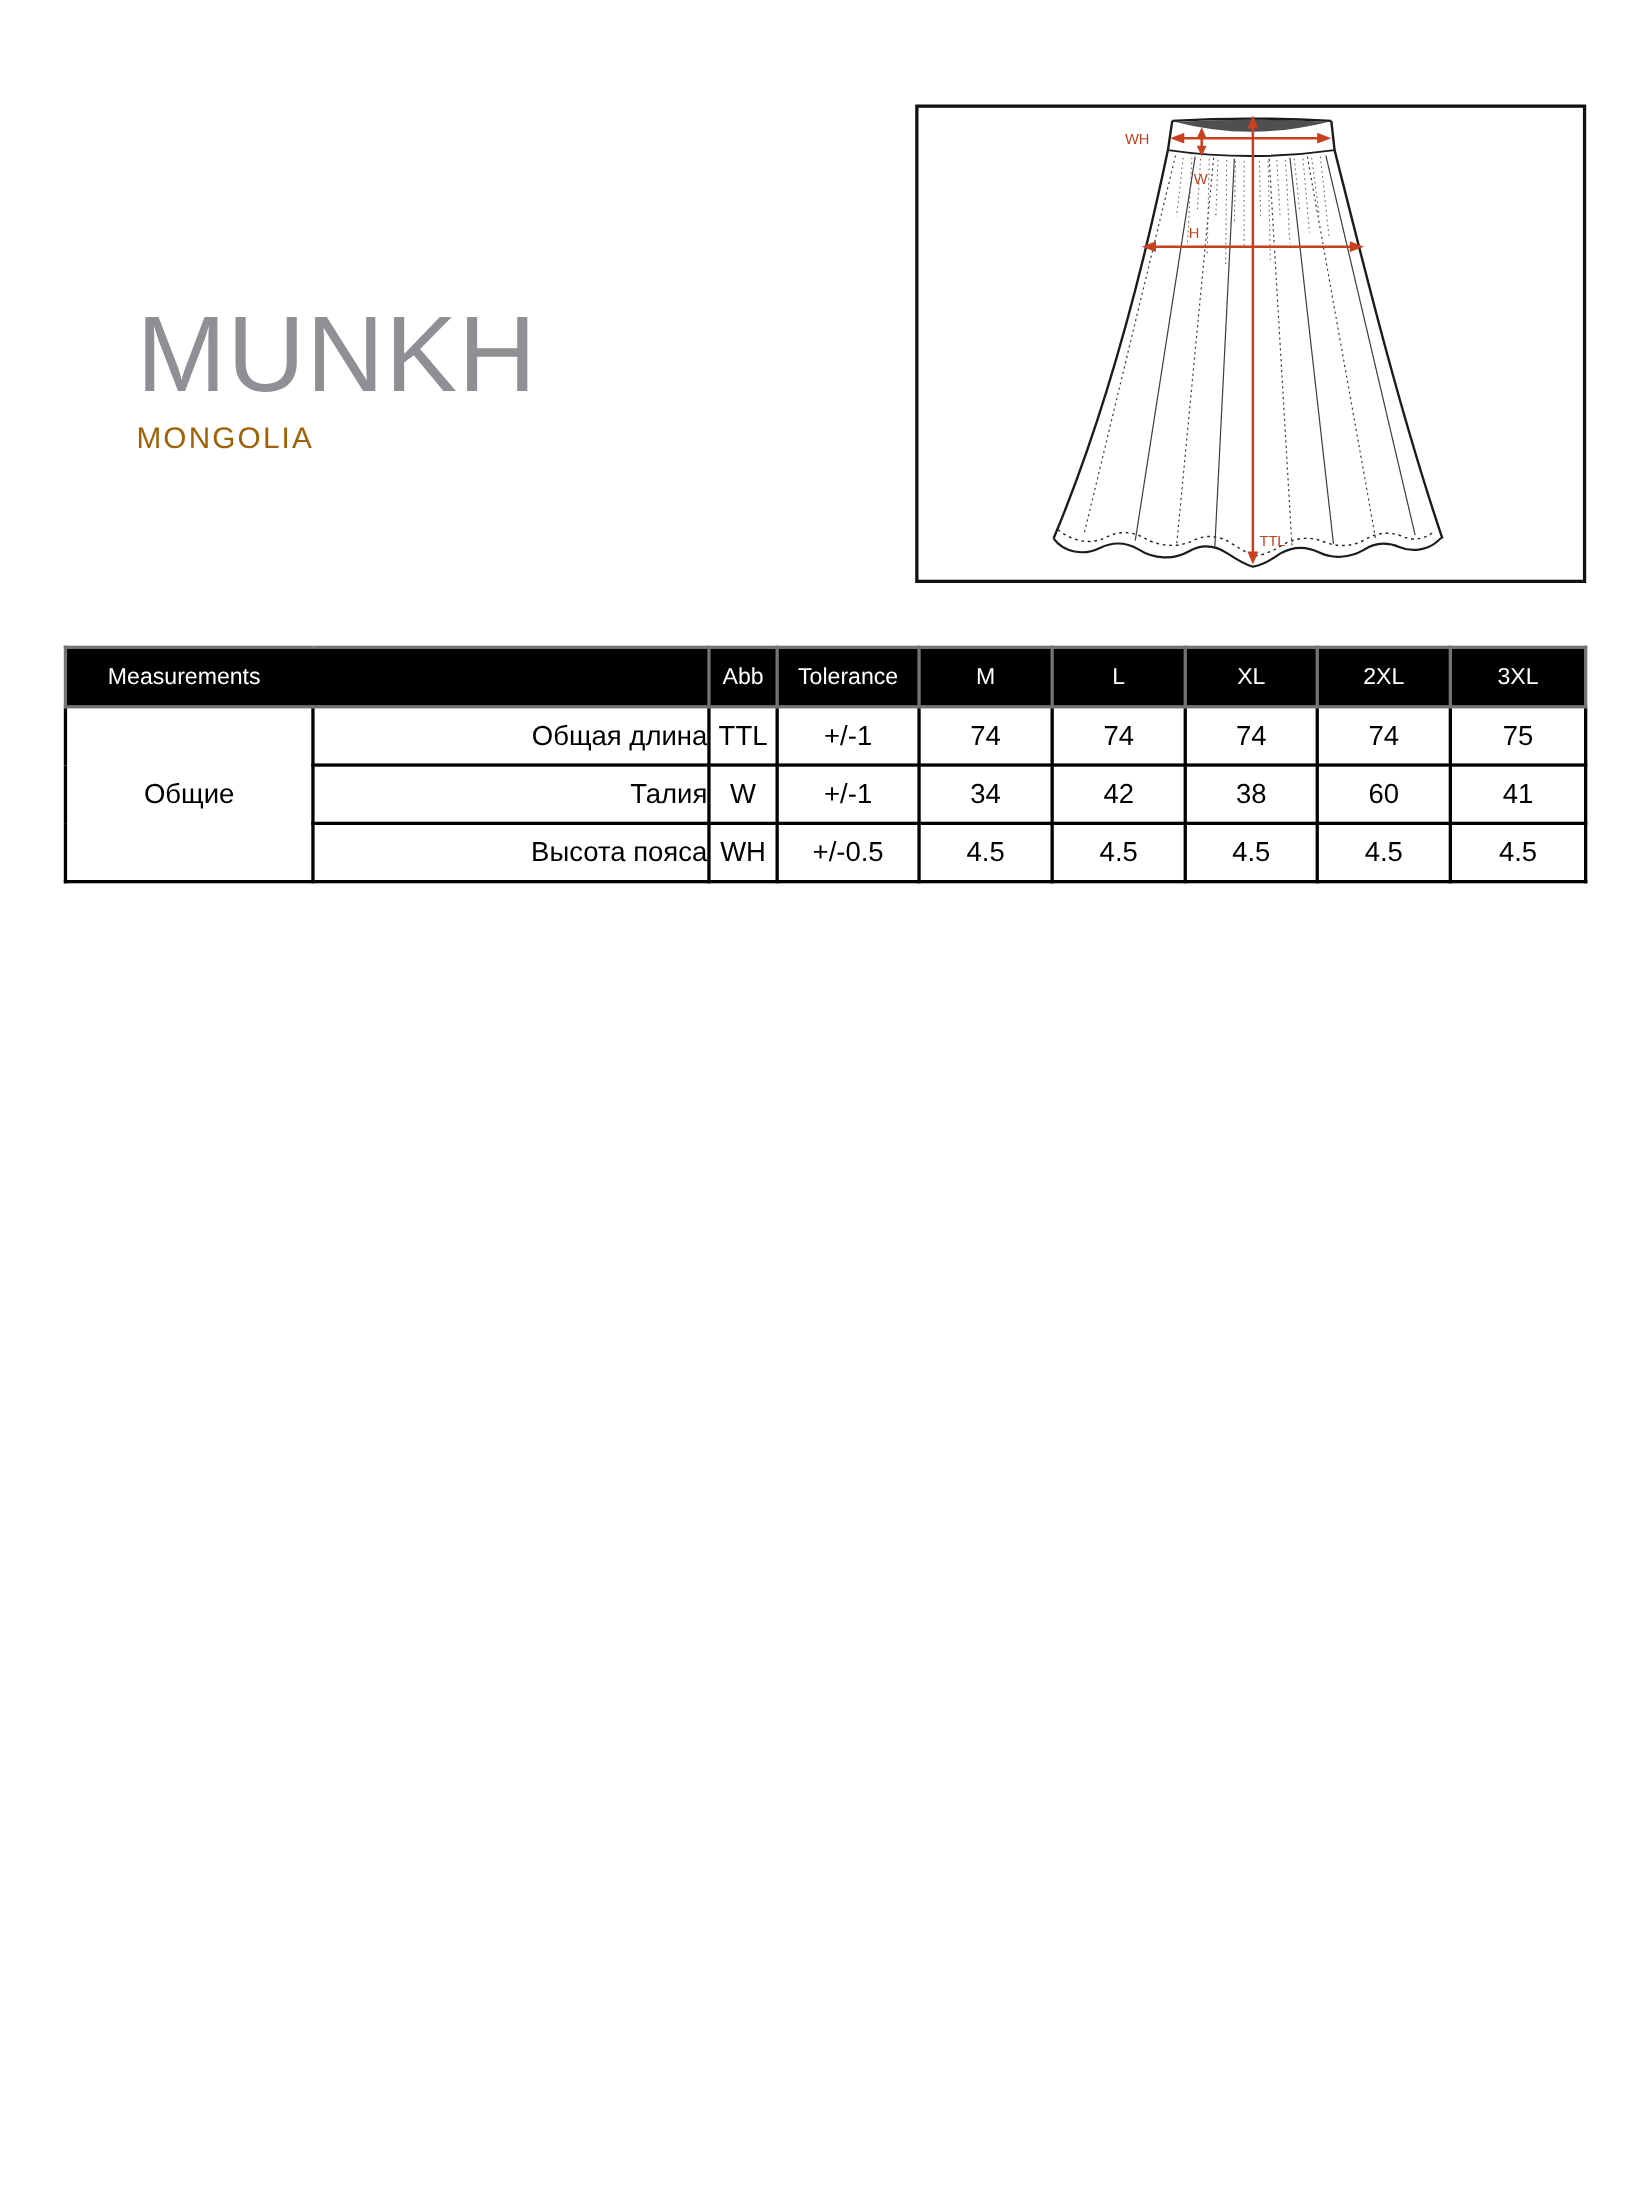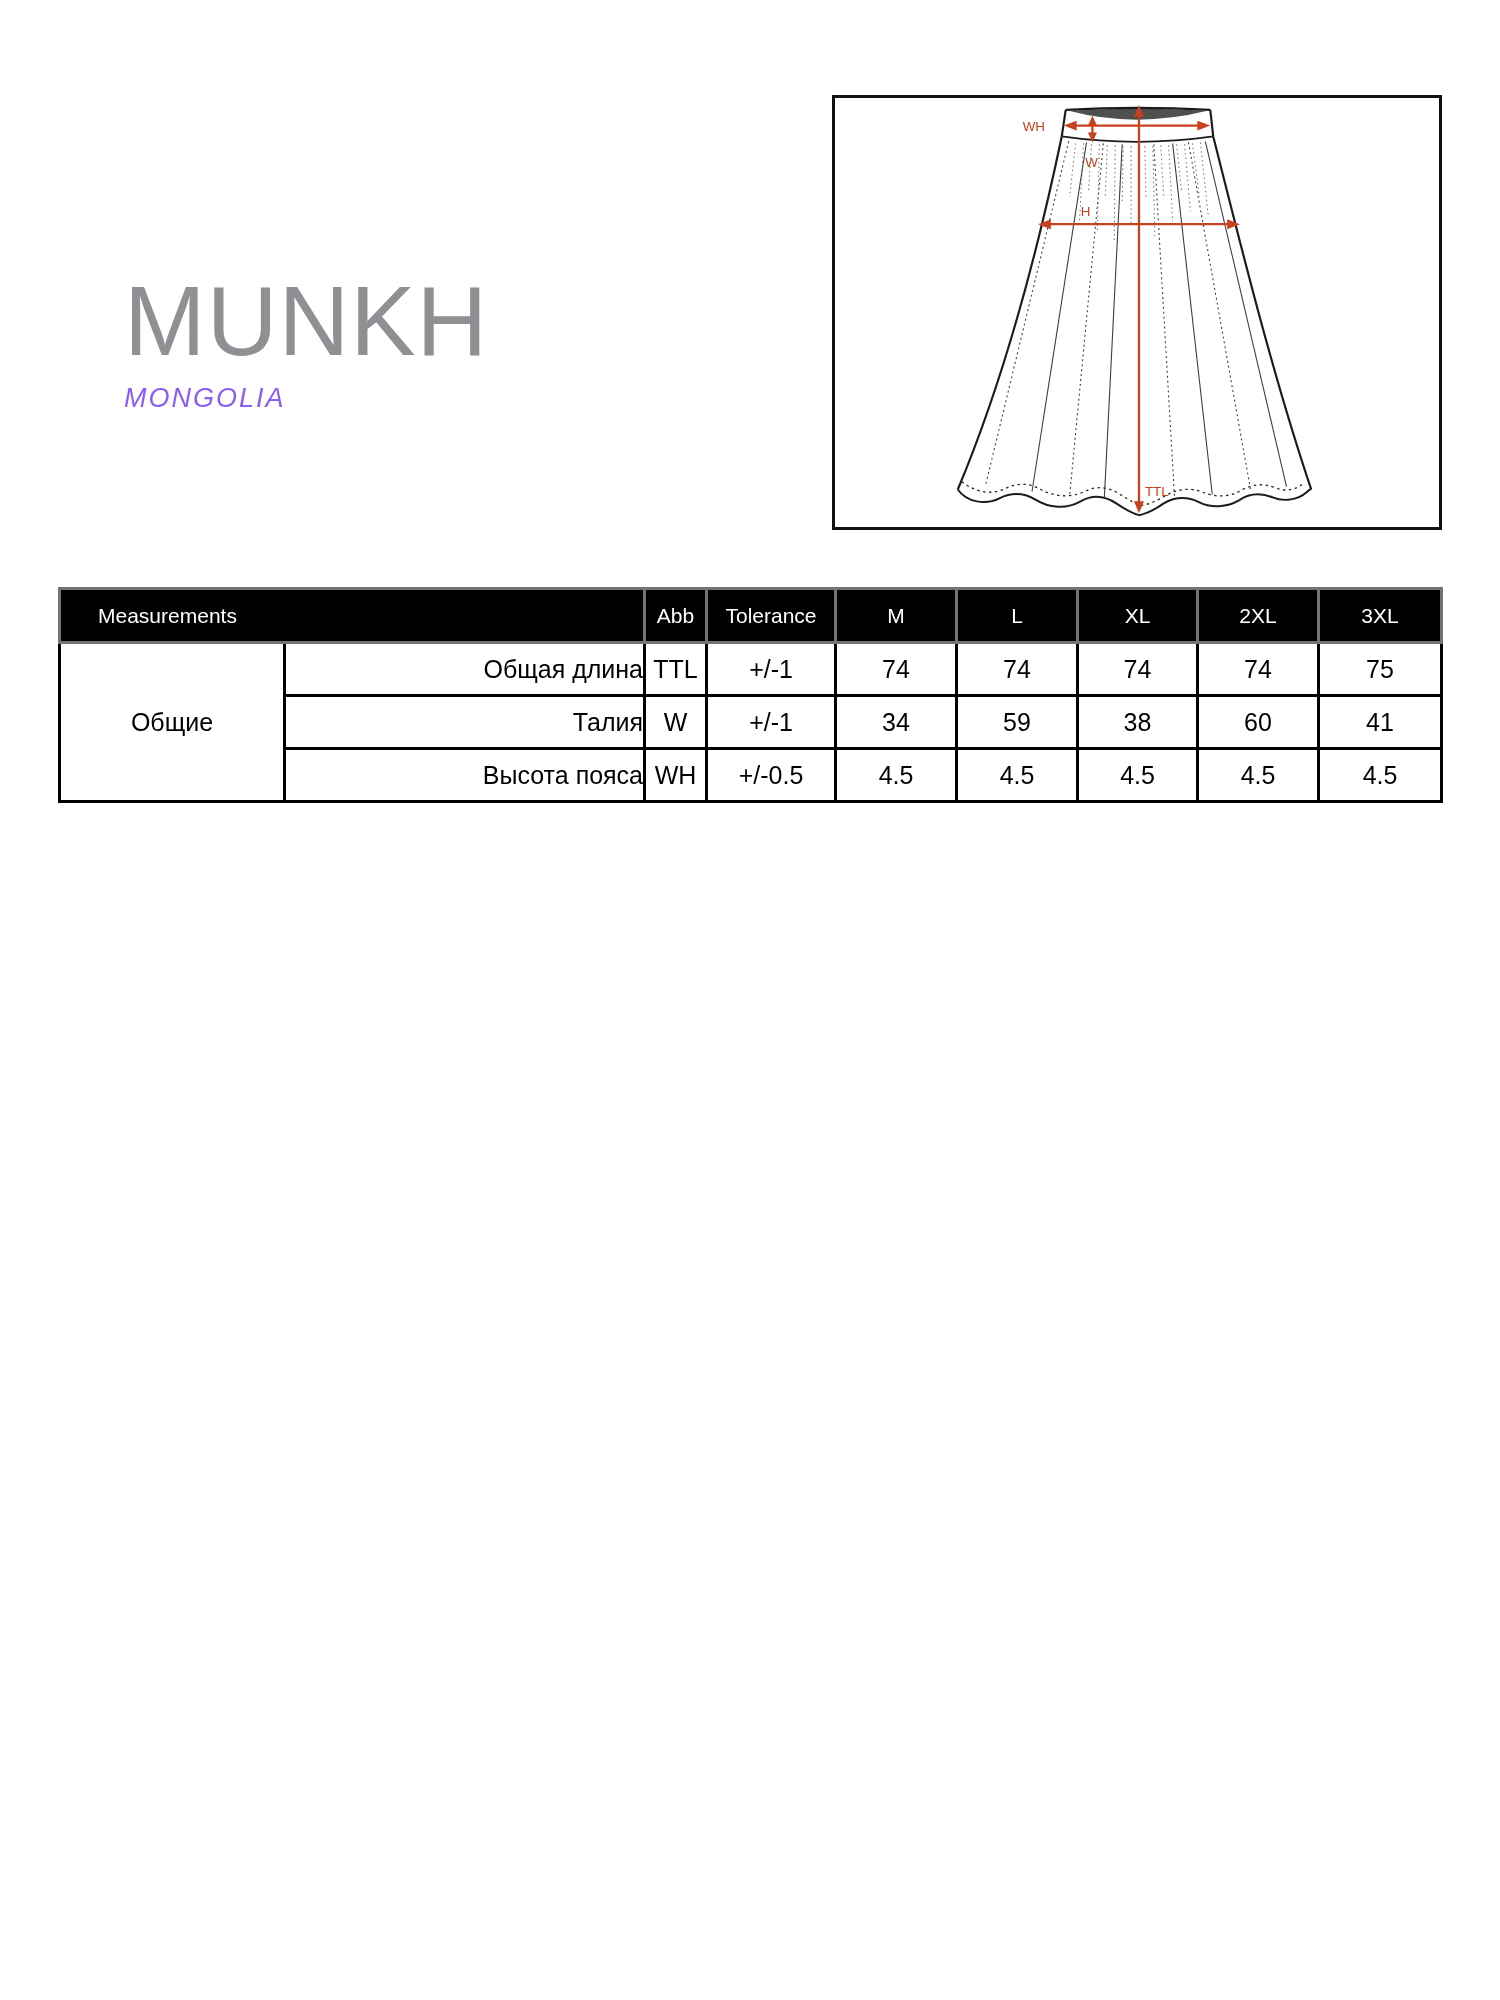--- a/index.html
+++ b/index.html
@@ -2,21 +2,21 @@
 <html><head>
 <meta charset="utf-8">
 <style>
   html,body{margin:0;padding:0;background:#ffffff;}
   .page{position:relative;width:1500px;height:2000px;background:#ffffff;overflow:hidden;
         font-family:"Liberation Sans",sans-serif;}
 
   
   .logo{position:absolute;left:124px;top:272px;width:400px;text-align:left;}
   .logo-name{font-size:98px;line-height:98px;font-weight:300;letter-spacing:1px;color:#8e9093;}
-  .logo-sub{margin-top:15px;font-size:27px;line-height:27px;font-weight:400;letter-spacing:2px;color:#8b5cf6;font-style:italic;}
+  .logo-sub{margin-top:15px;font-size:27px;line-height:27px;font-weight:400;letter-spacing:2px;color:#a16207;}
 
   
   .diagram-frame{position:absolute;left:832px;top:95px;width:610px;height:435px;
                  border:3px solid #111111;box-sizing:border-box;background:#ffffff;}
   .diagram-frame svg{position:absolute;left:0;top:0;width:100%;height:100%;}
 
   
   table.size-table{position:absolute;left:58px;top:587px;width:1382px;
                    border-collapse:collapse;table-layout:fixed;background:#ffffff;}
   table.size-table th{background:#000000;color:#ffffff;font-weight:400;font-size:21px;
@@ -158,21 +158,21 @@
         <td>74</td>
         <td>74</td>
         <td>74</td>
         <td>75</td>
       </tr>
       <tr>
         <td class="name">Талия</td>
         <td>W</td>
         <td>+/-1</td>
         <td>34</td>
-        <td>59</td>
+        <td>42</td>
         <td>38</td>
         <td>60</td>
         <td>41</td>
       </tr>
       <tr>
         <td class="name">Высота пояса</td>
         <td>WH</td>
         <td>+/-0.5</td>
         <td>4.5</td>
         <td>4.5</td>

